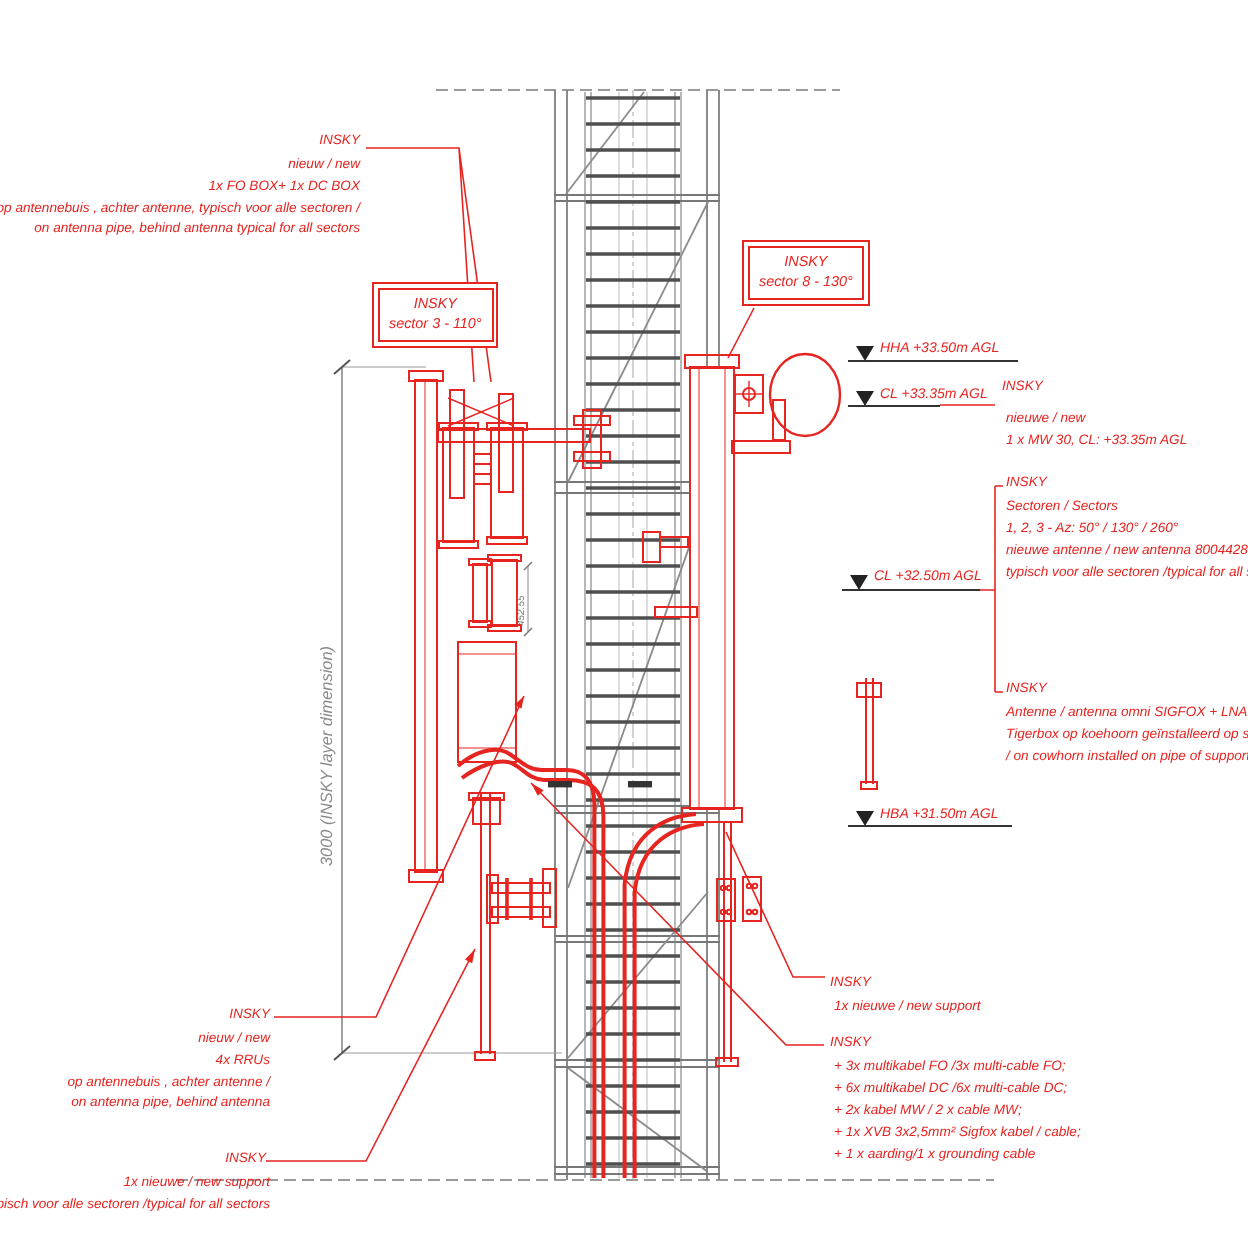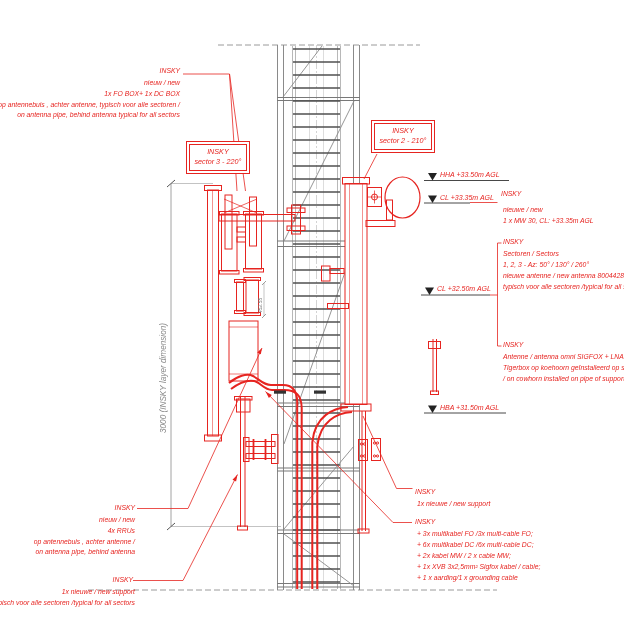--- a/index.html
+++ b/index.html
@@ -228,27 +228,27 @@
 
 <div class="a ra" style="top:67px;right:444px">INSKY</div>
 <div class="a ra" style="top:79px;right:444px">nieuw / new</div>
 <div class="a ra" style="top:90px;right:444px">1x FO BOX+ 1x DC BOX</div>
 <div class="a ra" style="top:101px;right:444px">op antennebuis , achter antenne, typisch voor alle sectoren /</div>
 <div class="a ra" style="top:111px;right:444px">on antenna pipe, behind antenna typical for all sectors</div>
 
 <div class="label-box" style="left:186px;top:141px">
   <div class="inner">
     <div class="bl">INSKY</div>
-    <div class="bl">sector 3 - 220°</div>
+    <div class="bl">sector 3 - 110°</div>
   </div>
 </div>
 <div class="label-box" style="left:371px;top:120px">
   <div class="inner">
     <div class="bl">INSKY</div>
-    <div class="bl">sector 2 - 210°</div>
+    <div class="bl">sector 8 - 130°</div>
   </div>
 </div>
 
 <div class="lvl" style="left:440px;top:171px">HHA +33.50m AGL</div>
 <div class="lvl" style="left:440px;top:194px">CL +33.35m AGL</div>
 <div class="lvl" style="left:437px;top:285px">CL +32.50m AGL</div>
 <div class="lvl" style="left:440px;top:404px">HBA +31.50m AGL</div>
 
 <div class="a" style="left:501px;top:190px">INSKY</div>
 <div class="a" style="left:503px;top:206px">nieuwe / new</div>

